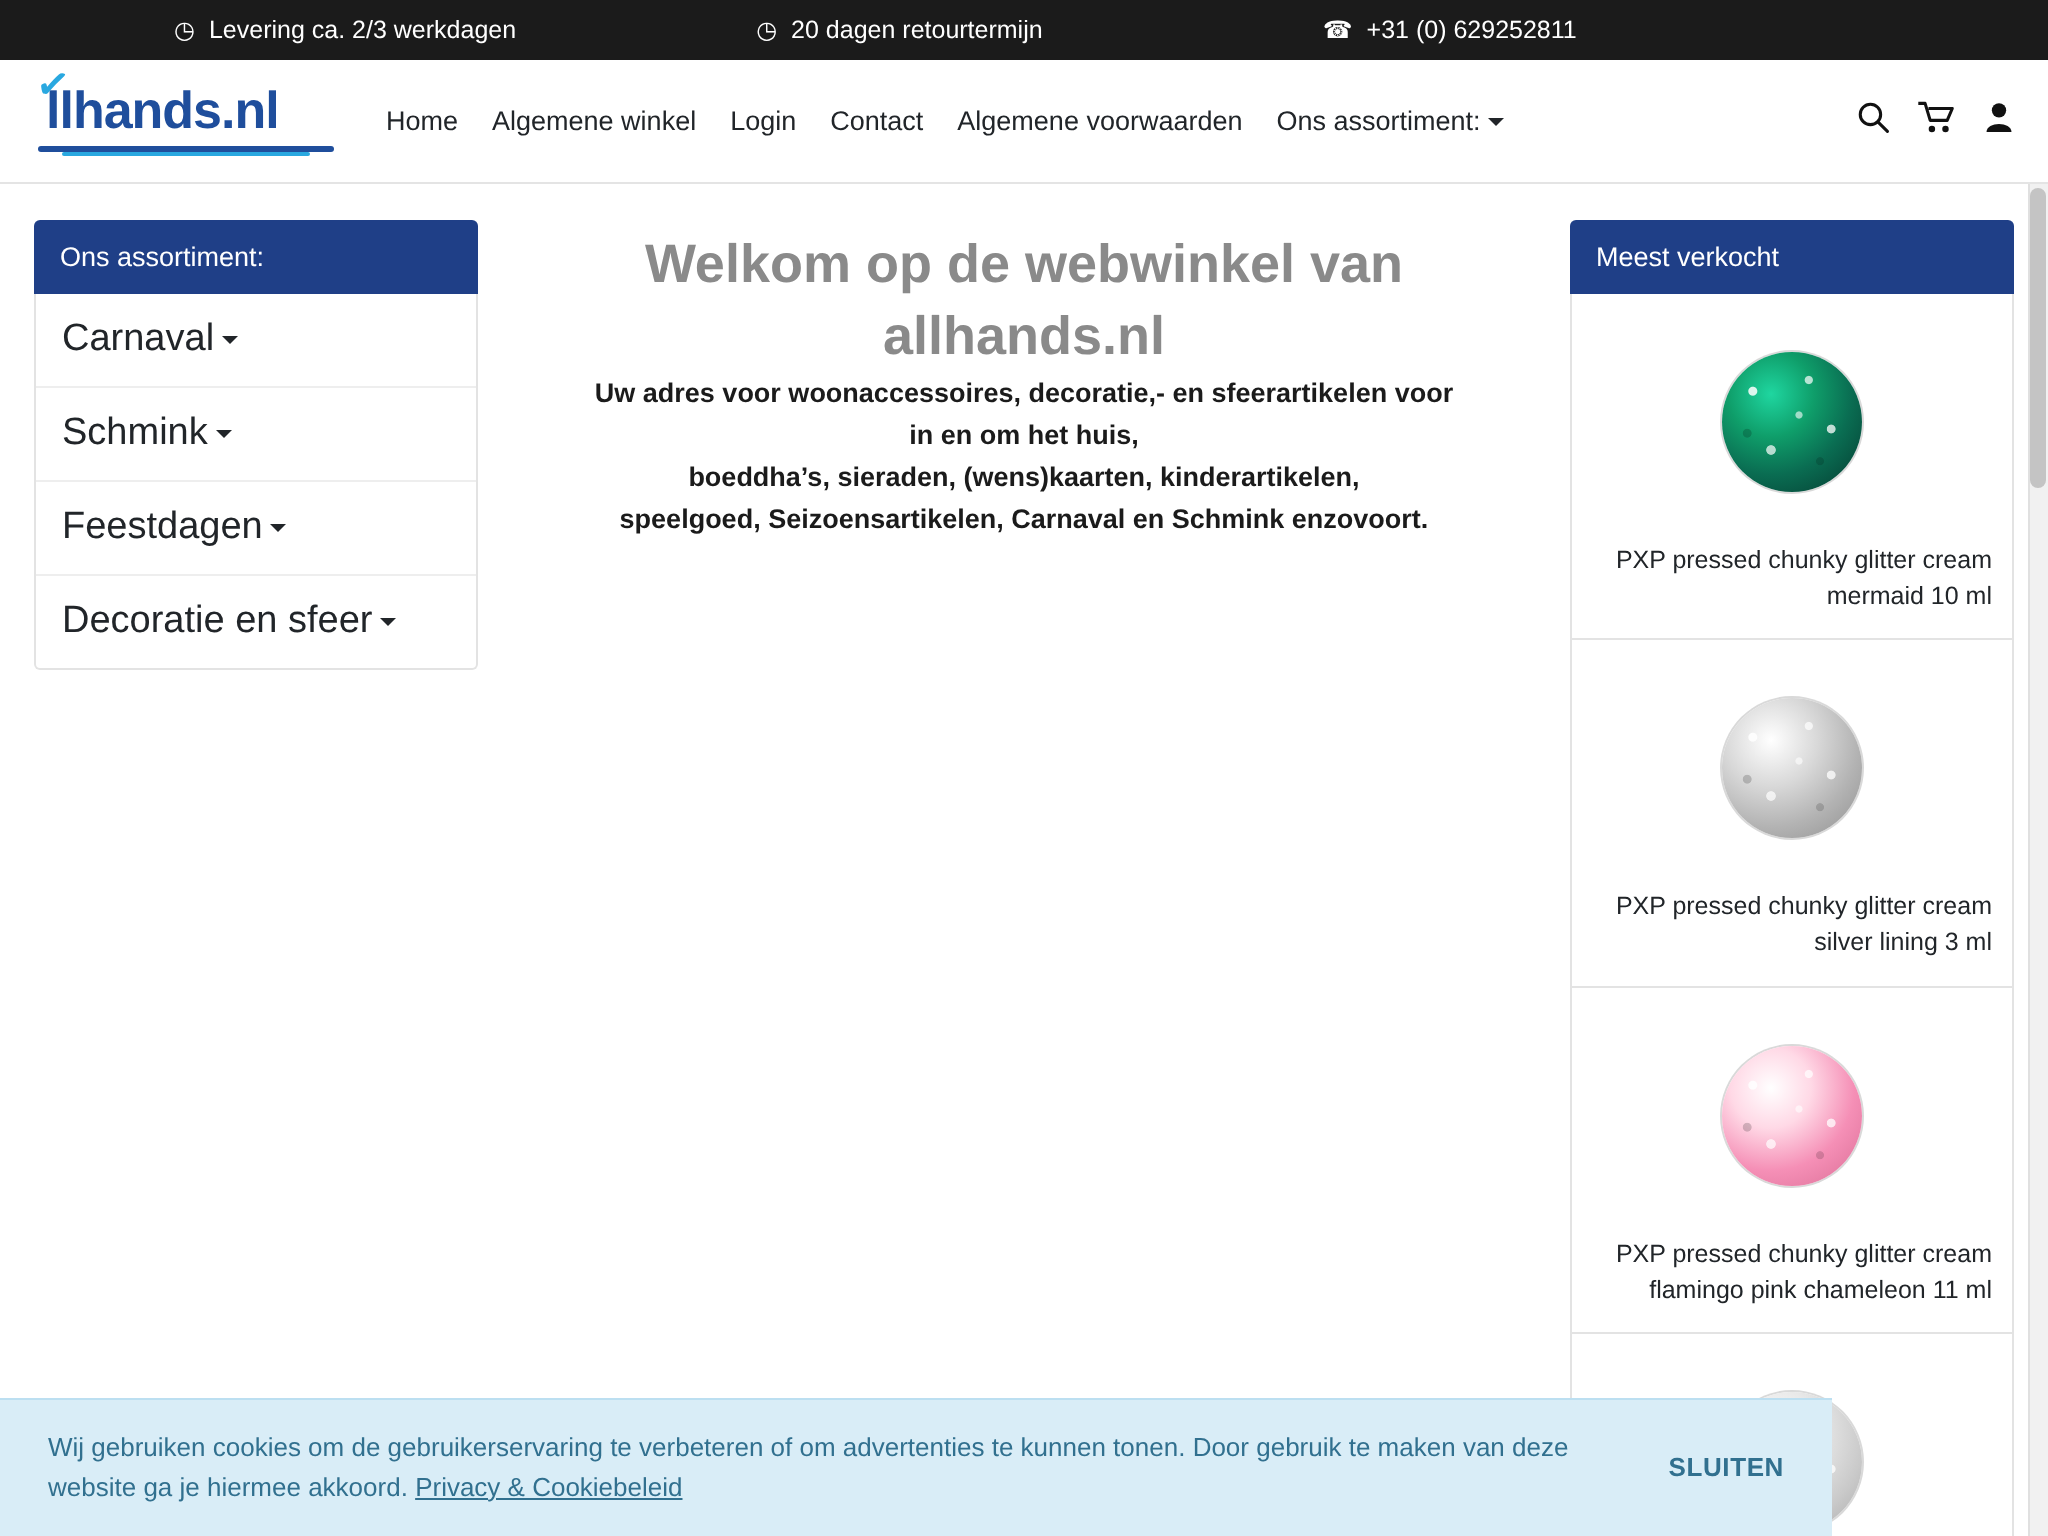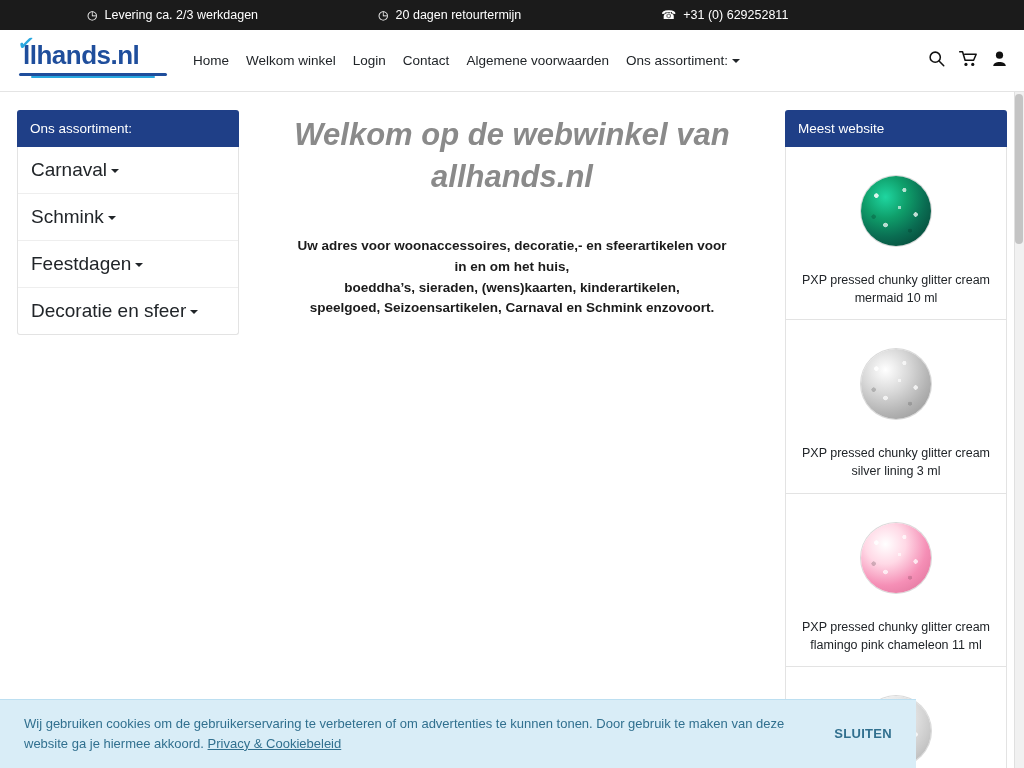--- a/index.html
+++ b/index.html
@@ -160,45 +160,43 @@
     font-size: 19px;
     color: #212529;
     border-bottom: 1px solid #eeeeee;
     cursor: pointer;
   }
   .list-item:last-child { border-bottom: none; }
 
   
   .welcome-title {
     text-align: center;
-    font-size: 31px;
+    font-size: 27px;
     color: #8a8a8a;
     font-weight: bold;
     line-height: 1.35;
     padding: 0 20px;
     margin-top: 4px;
-    font-style: italic;
   }
   .welcome-body {
     text-align: center;
     font-size: 13.5px;
     font-weight: bold;
     color: #1b1b1b;
     line-height: 1.55;
-    margin-top: 38px;
     padding: 0 12px;
   }
 
   
   .product-card {
     border: 1px solid #e3e3e3;
     border-top: none;
     background: #fff;
     padding: 14px 10px 12px;
-    text-align: center;
+    text-align: right;
   }
   .product-img {
     width: 70px; height: 70px;
     margin: 0 auto;
     border-radius: 50%;
     position: relative;
     box-shadow: 0 0 0 1px #d9d9d9;
   }
   .product-img-wrap {
     width: 130px; height: 100px;
@@ -303,21 +301,21 @@
     <div class="logo">
       <div class="logo-text">
         <span class="logo-check">✓</span>
         <span>llhands.nl</span>
       </div>
       <div class="logo-underline"></div>
     </div>
 
     <nav class="mainnav">
       <a href="#">Home</a>
-      <a href="#">Welkom winkel</a>
+      <a href="#">Algemene winkel</a>
       <a href="#">Login</a>
       <a href="#">Contact</a>
       <a href="#">Algemene voorwaarden</a>
       <a href="#"><span>Ons assortiment:</span><span class="caret"></span></a>
     </nav>
 
     <div class="header-icons">
       <span class="hicon">
         <svg width="17" height="17" viewBox="0 0 20 20">
             <circle cx="8.5" cy="8.5" r="6" fill="none" stroke="#111" stroke-width="1.8"></circle>
@@ -357,21 +355,21 @@
     <h1 class="welcome-title">Welkom op de webwinkel van allhands.nl</h1>
     <div class="welcome-body">
       <div>Uw adres voor woonaccessoires, decoratie,- en sfeerartikelen voor</div>
       <div>in en om het huis,</div>
       <div>boeddha’s, sieraden, (wens)kaarten, kinderartikelen,</div>
       <div>speelgoed, Seizoensartikelen, Carnaval en Schmink enzovoort.</div>
     </div>
   </div>
 
   <div class="col-right">
-    <div class="panel-head">Meest website</div>
+    <div class="panel-head">Meest verkocht</div>
 
     <div class="product-card">
       <div class="product-img-wrap">
         <div class="product-img glitter-mermaid">
             <span class="speckle"></span>
           </div>
       </div>
       <div class="product-title">PXP pressed chunky glitter cream mermaid 10 ml</div>
     </div>
 

